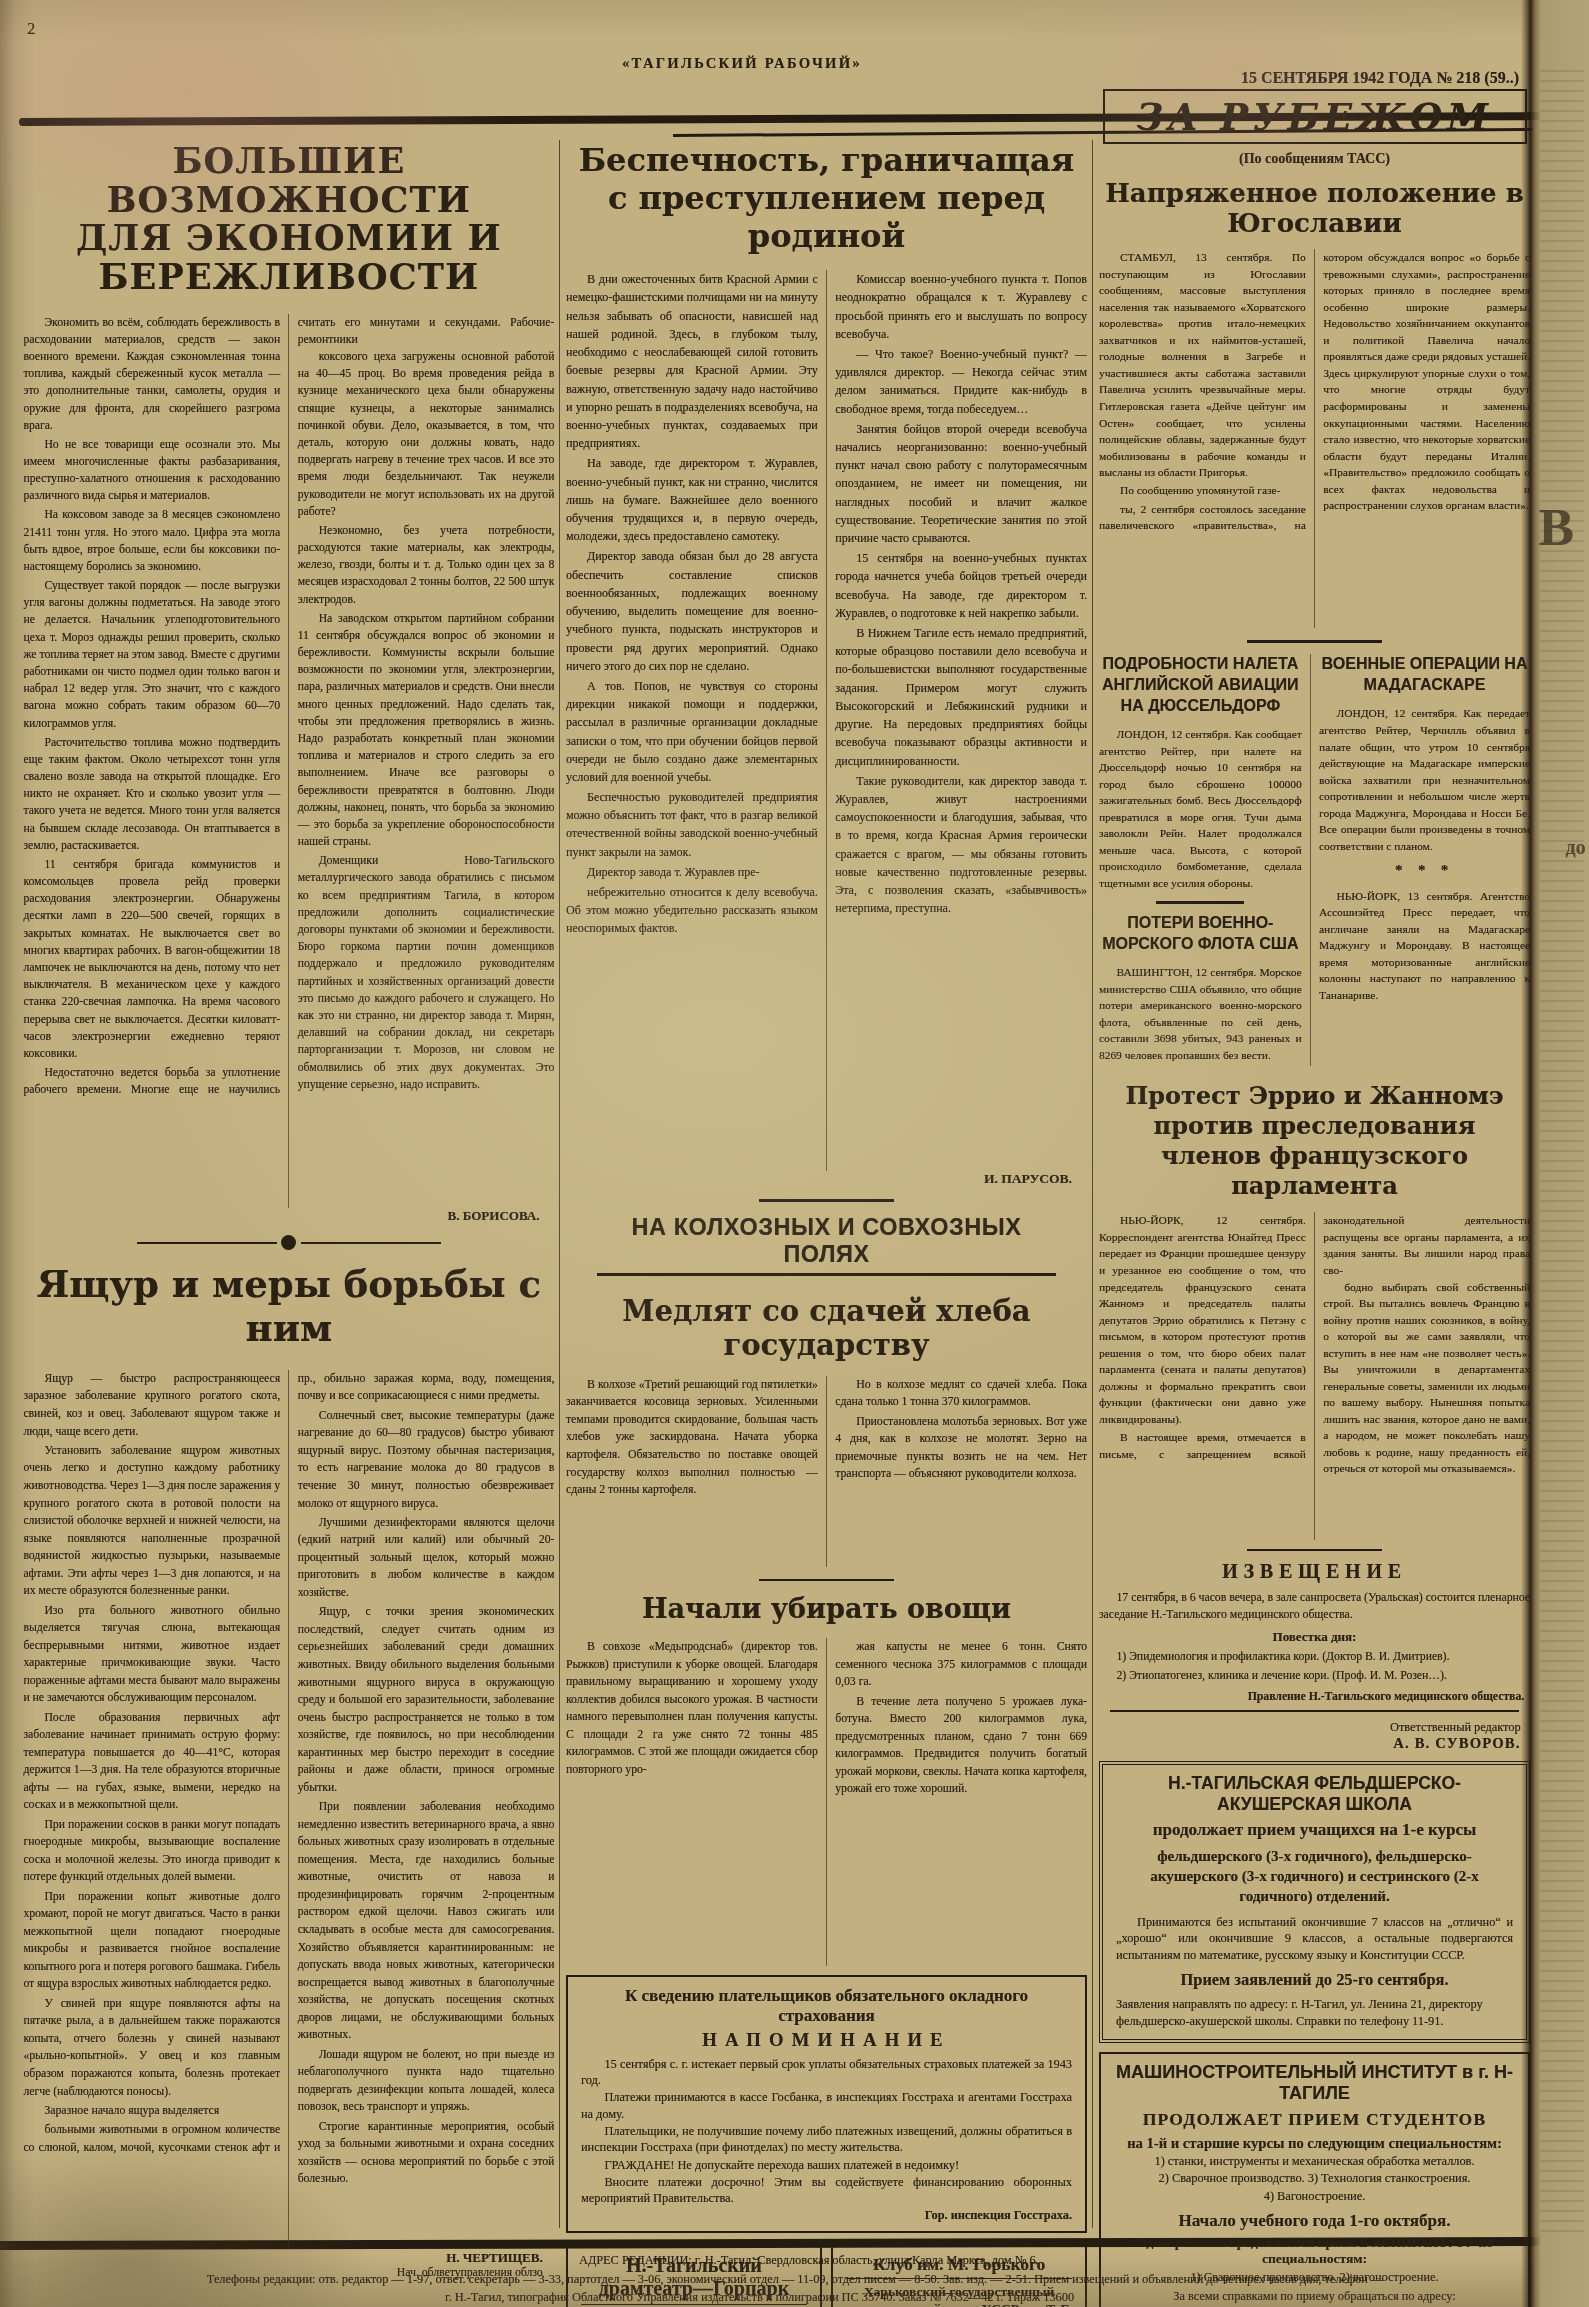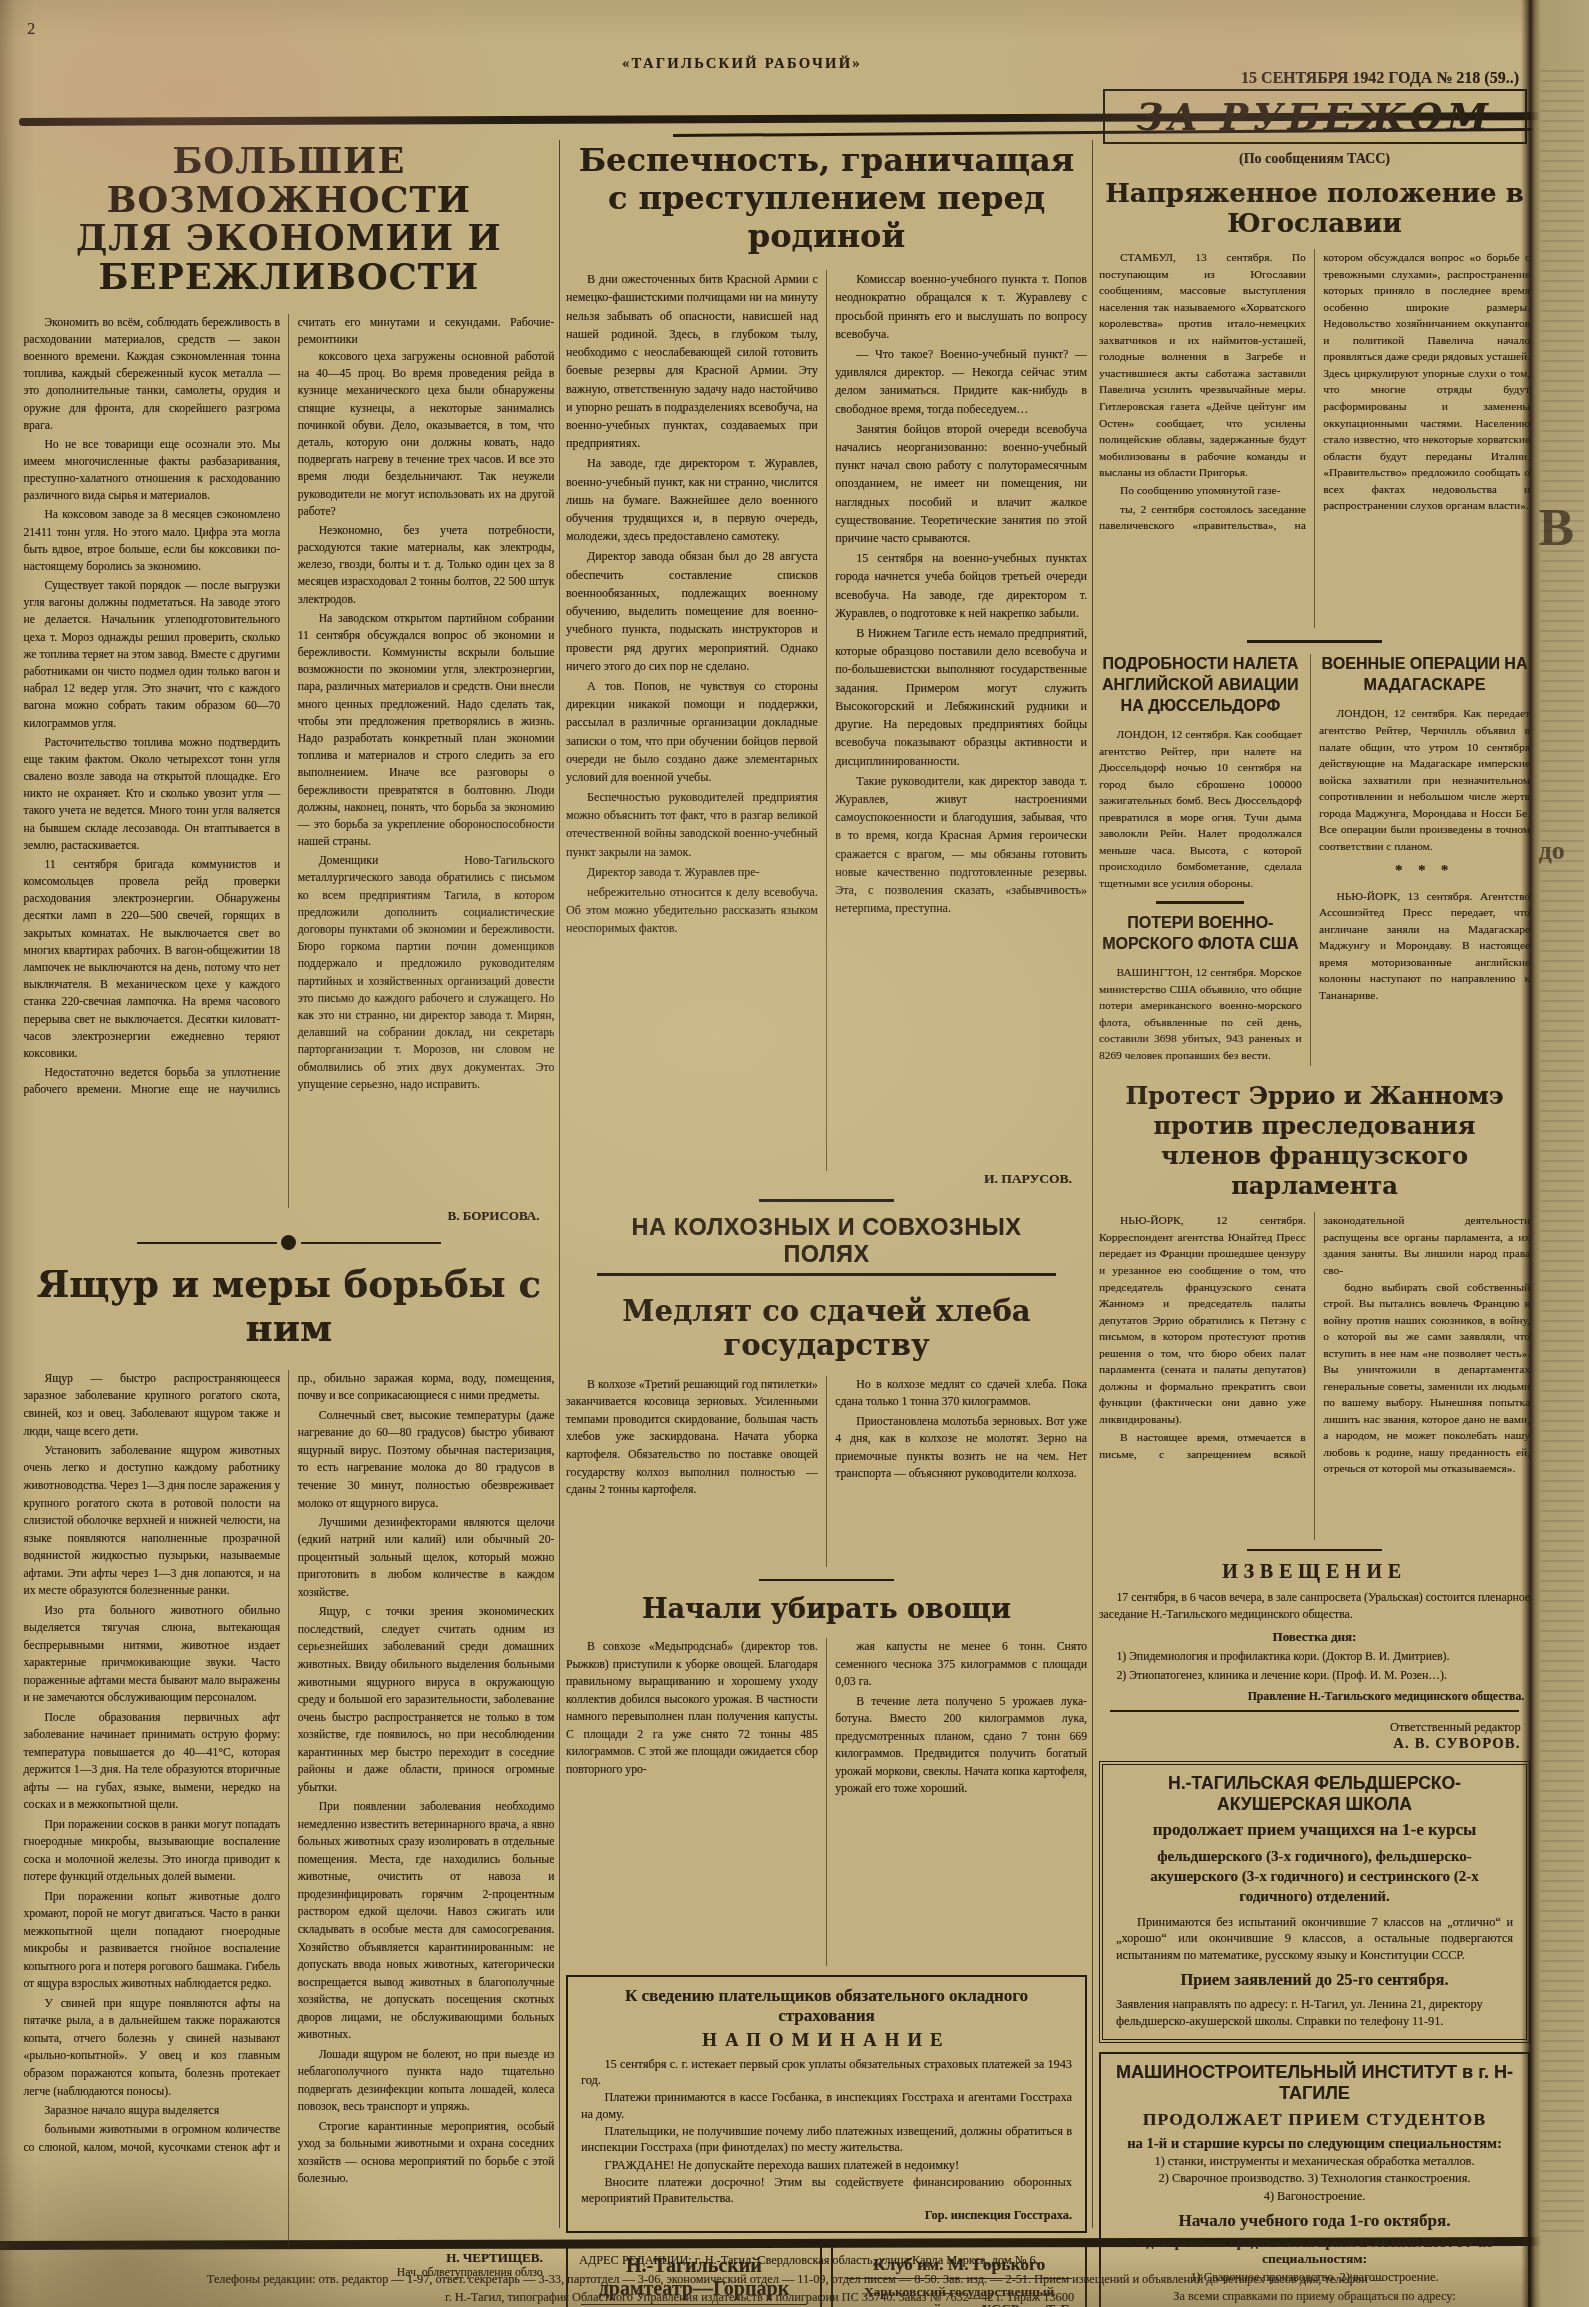--- a/index.html
+++ b/index.html
@@ -387,18 +387,18 @@
   <div class="rule-bot"></div>
   <div class="footer">
     <div class="f1">АДРЕС РЕДАКЦИИ: г. Н.-Тагил, Свердловская область, улица Карла Маркса, дом № 6.</div>
     <div class="f2">Телефоны редакции: отв. редактор — 1-97, ответ. секретарь — 3-33, партотдел — 3-06, экономический отдел — 11-09, отдел писем — 8-50. Зав. изд. — 2-51. Прием извещений и объявлений до четырех часов дня, телефон —</div>
     <div class="f3">г. Н.-Тагил, типография Областного Управления издательств и полиграфии ПС 35740. Заказ № 7632—42 г. Тираж 13600</div>
   </div>
 
   <div class="fold">
     <div class="fold-lines"></div>
     <div class="ghost" style="top:497px;font-size:53px;">В</div>
-    <div class="ghost" style="top:836px;font-size:26px;">до</div>
+    <div class="ghost" style="top:836px;font-size:20px;text-align:right;">до</div>
   </div>
 
   <div class="grain"></div>
 </div>
 
 
 </body></html>

